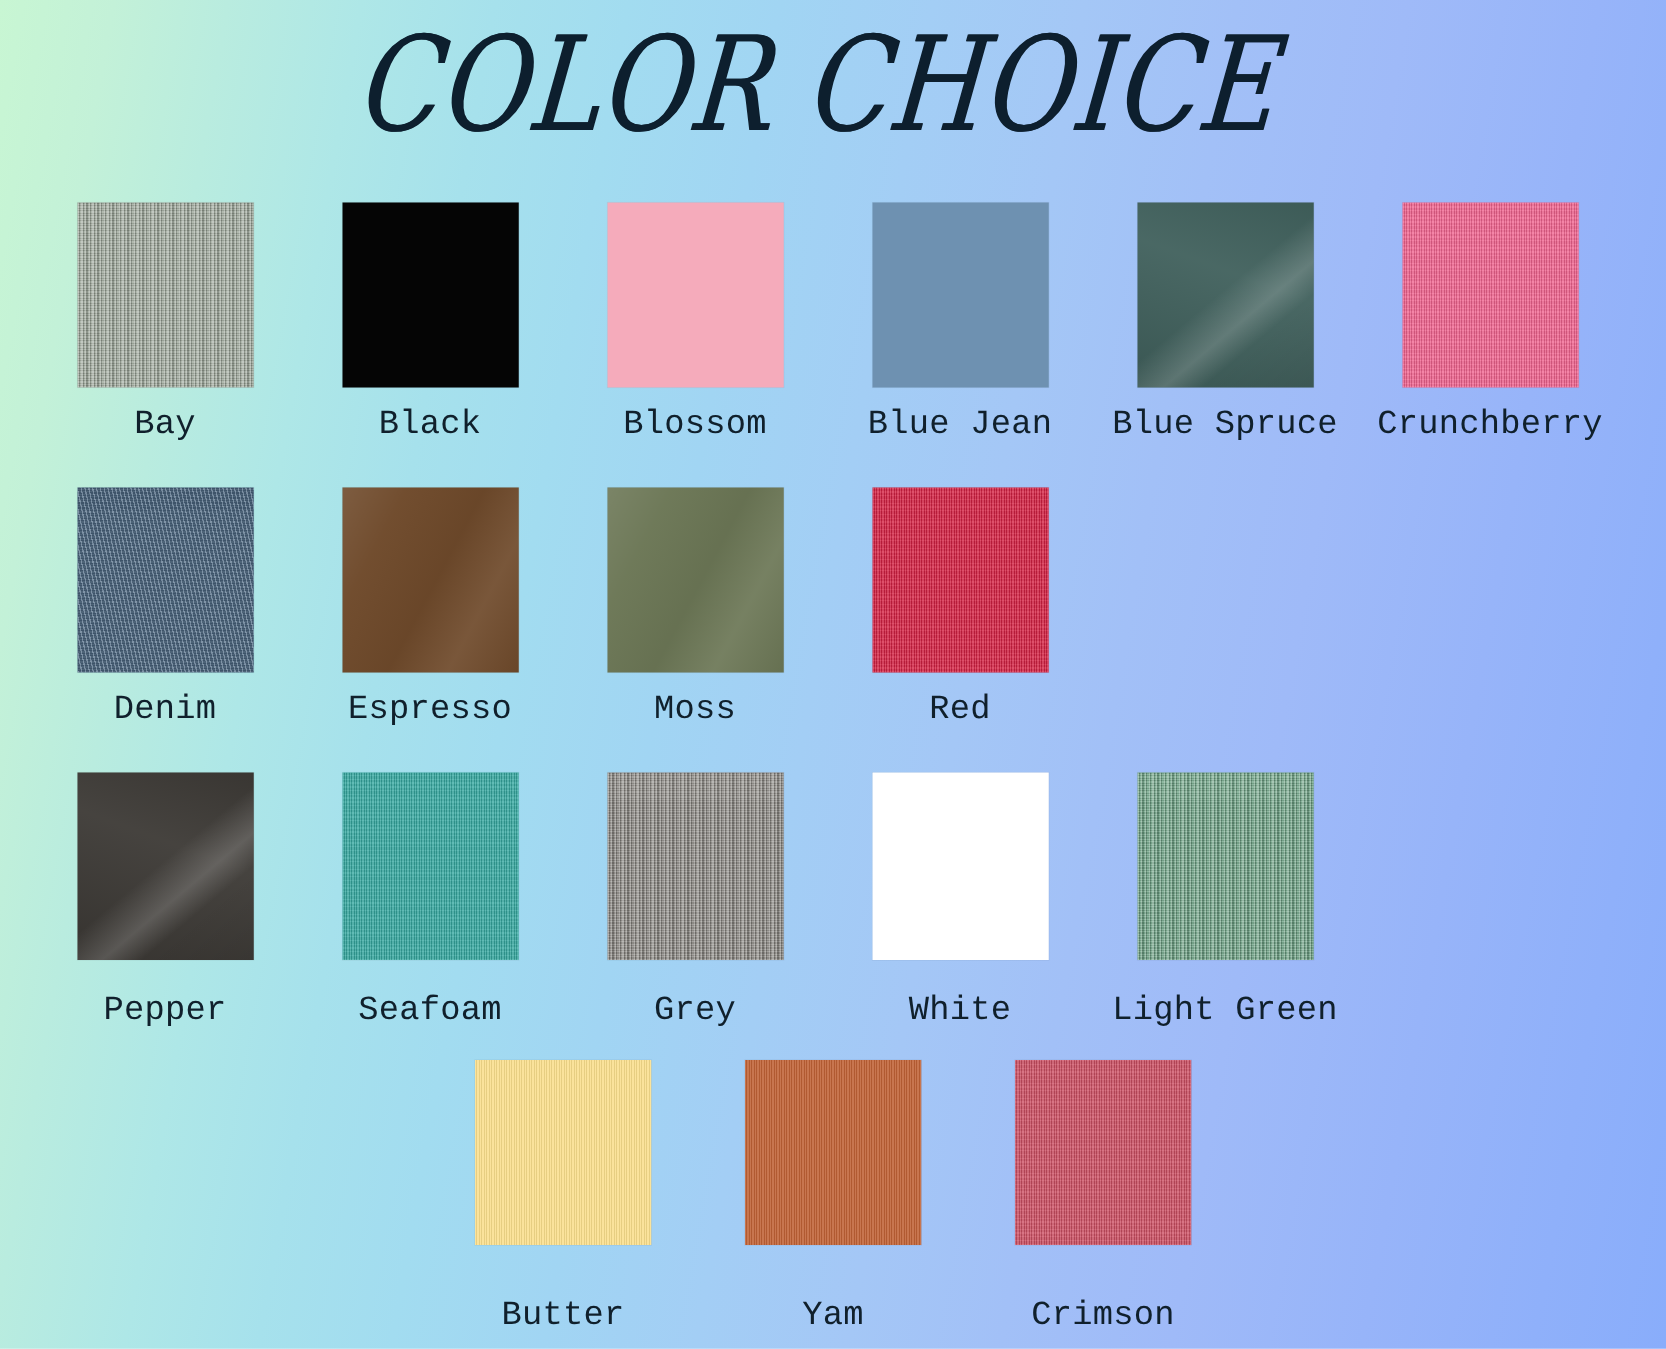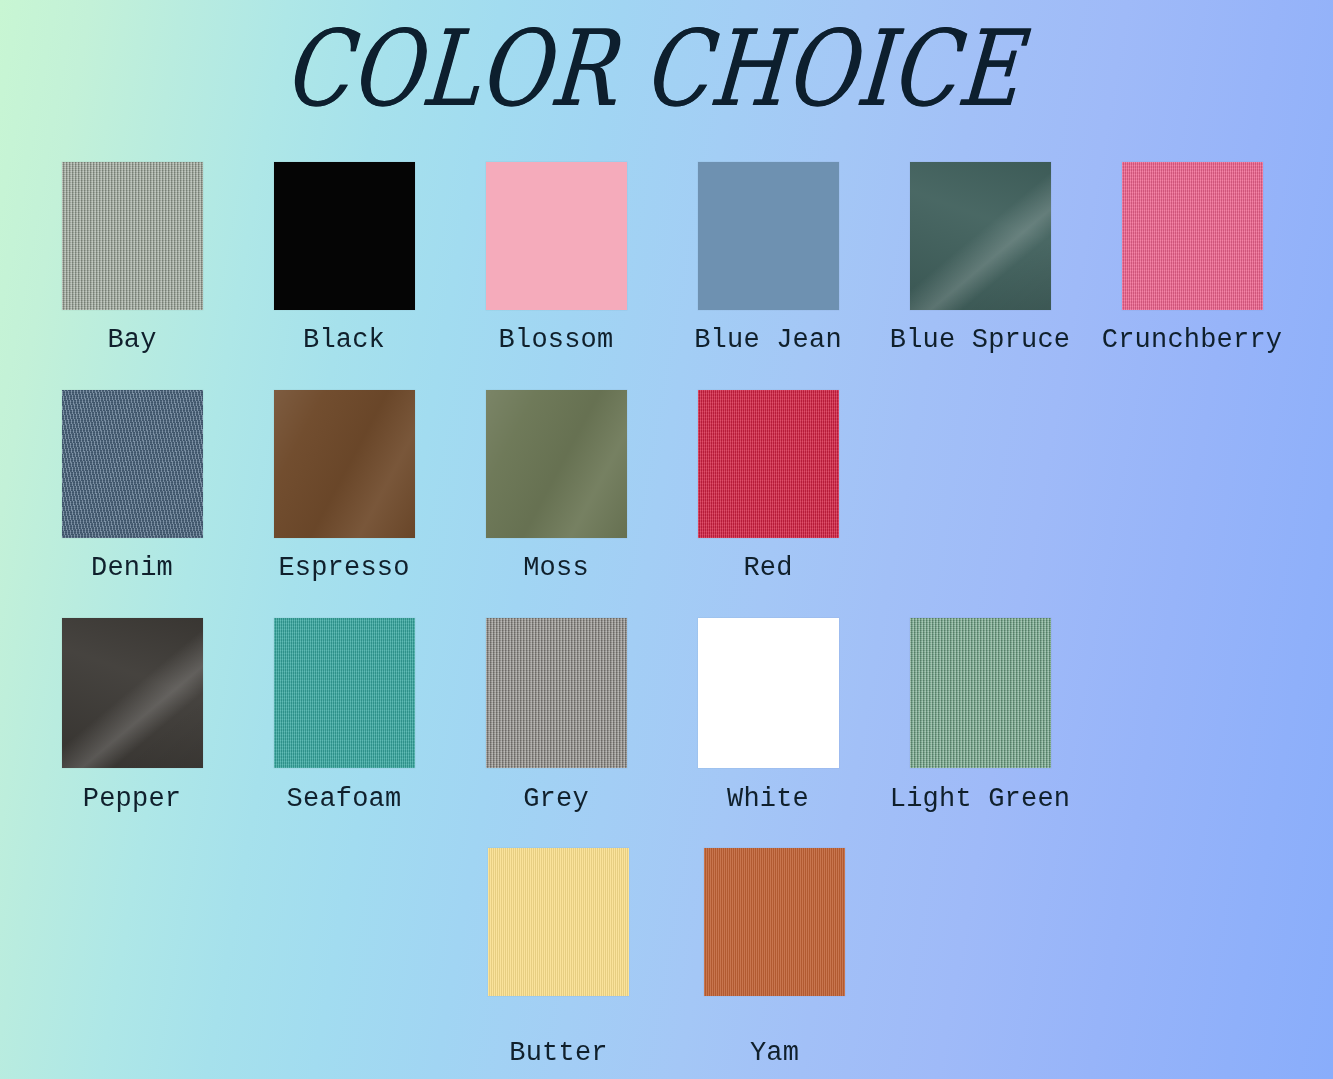--- a/index.html
+++ b/index.html
@@ -195,21 +195,21 @@
     margin-top: 16px;
     font-family: Liberation Mono, monospace;
     font-size: 27px;
     line-height: 1.1;
     color: #10202c;
     text-align: center;
     white-space: nowrap;
     letter-spacing: 0.2px;
   }
 
-  .row-3 .label { margin-top: 17px; }
+  .row-3 .label { margin-top: 27px; }
   .row-4 .label { margin-top: 16px; }
 </style>
 </head>
 <body>
 
 <div id="poster">
 
   <div class="title-wrap">
     <span class="title">COLOR CHOICE</span>
   </div>
@@ -321,16 +321,22 @@
             <span class="tex tex-woven"></span>
           </div>
         <div class="label">Butter</div>
       </div>
       <div class="cell">
         <div class="swatch" style="background-color: rgb(192, 98, 53);">
             <span class="tex tex-woven"></span>
           </div>
         <div class="label">Yam</div>
       </div>
+      <div class="cell">
+        <div class="swatch" style="background-color: rgb(207, 79, 99);">
+            <span class="tex tex-knit"></span>
+          </div>
+        <div class="label">Crimson</div>
+      </div>
     </div>
 
   </div>
 </div>
 
 </body></html>

